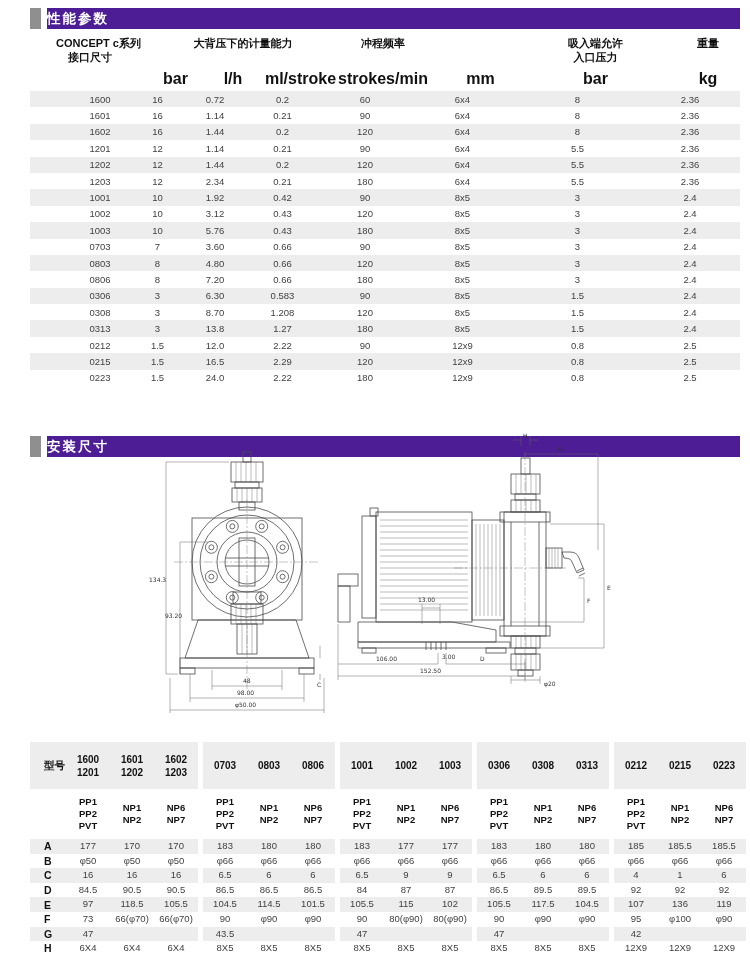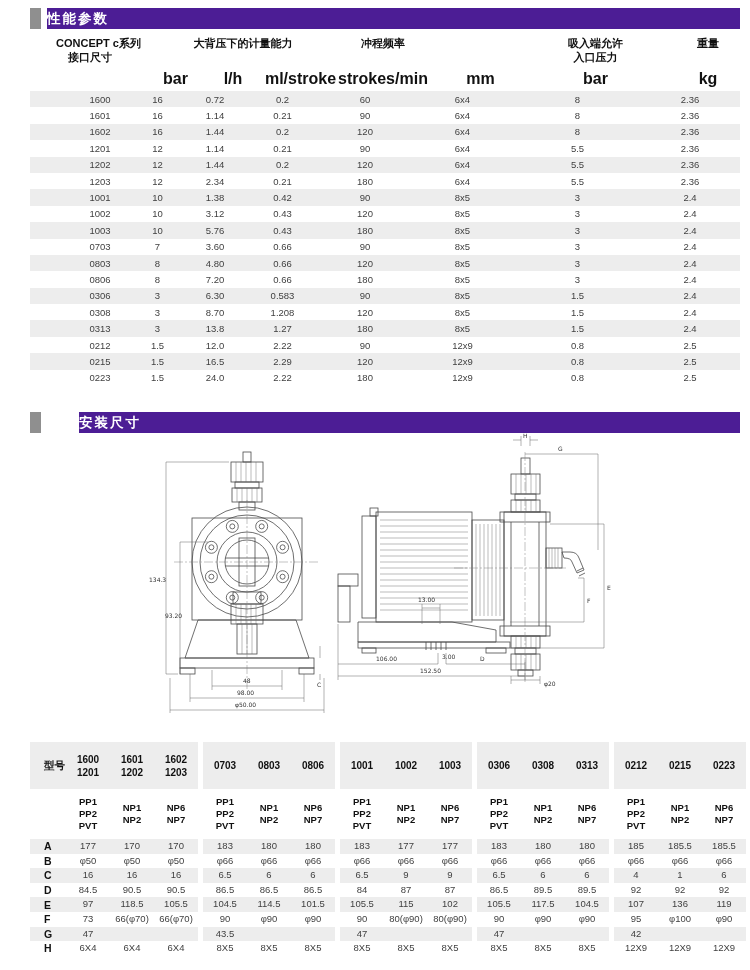--- a/index.html
+++ b/index.html
@@ -7,21 +7,21 @@
     width:750px;height:970px;position:relative;background:#ffffff;
     font-family:"Liberation Sans","DejaVu Sans",sans-serif;
     -webkit-font-smoothing:antialiased;overflow:hidden;
   }
   
   .section-bar{position:absolute;left:30px;width:710px;height:21px;display:flex;}
   .bar-square{width:11px;height:21px;background:#8f8f8f;}
   .bar-main{flex:1;margin-left:6px;background:#4c1d95;color:#ffffff;
     font-weight:bold;font-size:13.5px;line-height:21px;letter-spacing:2px;}
   #bar-perf{top:8px;}
-  #bar-install{top:412px;gap:32px;}
+  #bar-install{top:436px;}
 
   
   #perf-table{position:absolute;left:30px;top:36px;width:710px;}
   .pgrid{display:grid;grid-template-columns:100px 55px 60px 75px 90px 105px 125px 100px;margin-left:18px;}
   .phead{font-weight:bold;color:#111;font-size:11px;line-height:14px;text-align:center;}
   .phead .h-model{grid-column:1;grid-row:1/span 2;text-align:left;padding-left:8px;}
   .phead .h-capacity{grid-column:2/5;grid-row:1;}
   .phead .h-freq{grid-column:5;grid-row:1;}
   .phead .h-port{grid-column:6;grid-row:1/span 2;}
   .phead .h-inlet{grid-column:7;grid-row:1/span 2;}
@@ -150,21 +150,21 @@
         <div class="pcell">2.34</div>
         <div class="pcell">0.21</div>
         <div class="pcell">180</div>
         <div class="pcell">6x4</div>
         <div class="pcell">5.5</div>
         <div class="pcell">2.36</div>
       </div>
       <div class="prow stripe">
         <div class="pcell">1001</div>
         <div class="pcell">10</div>
-        <div class="pcell">1.38</div>
+        <div class="pcell">1.92</div>
         <div class="pcell">0.42</div>
         <div class="pcell">90</div>
         <div class="pcell">8x5</div>
         <div class="pcell">3</div>
         <div class="pcell">2.4</div>
       </div>
       <div class="prow">
         <div class="pcell">1002</div>
         <div class="pcell">10</div>
         <div class="pcell">3.12</div>

